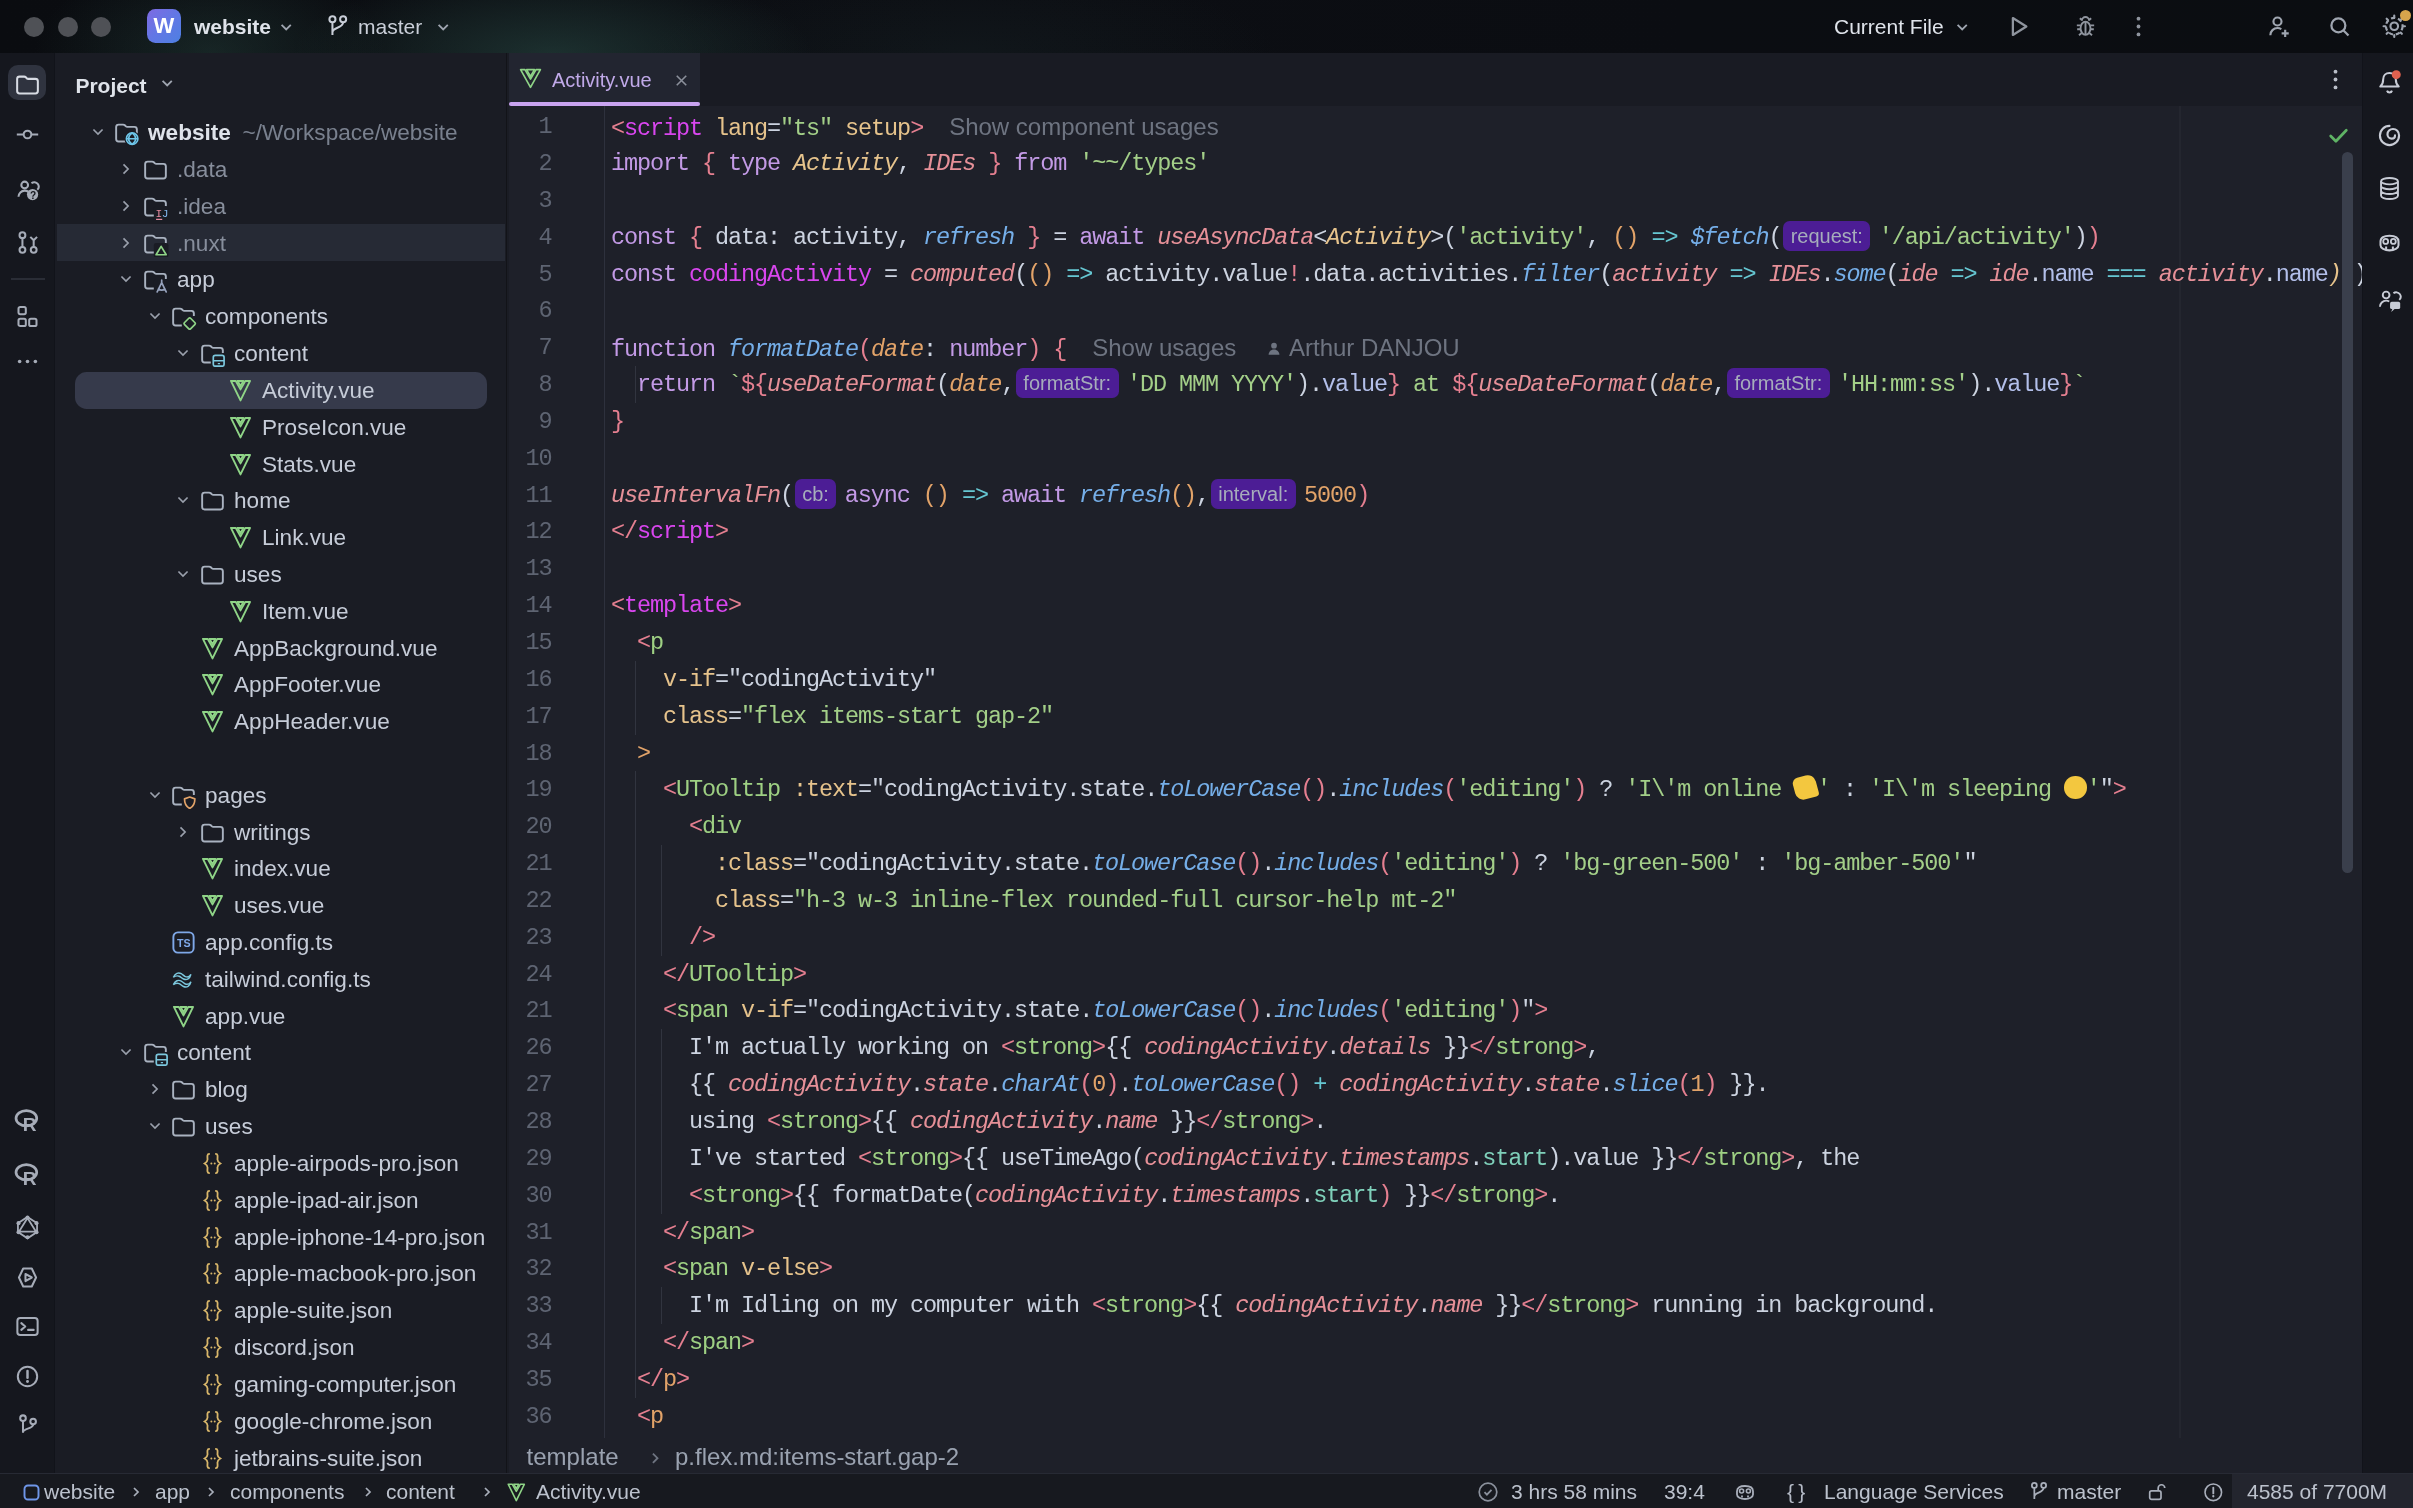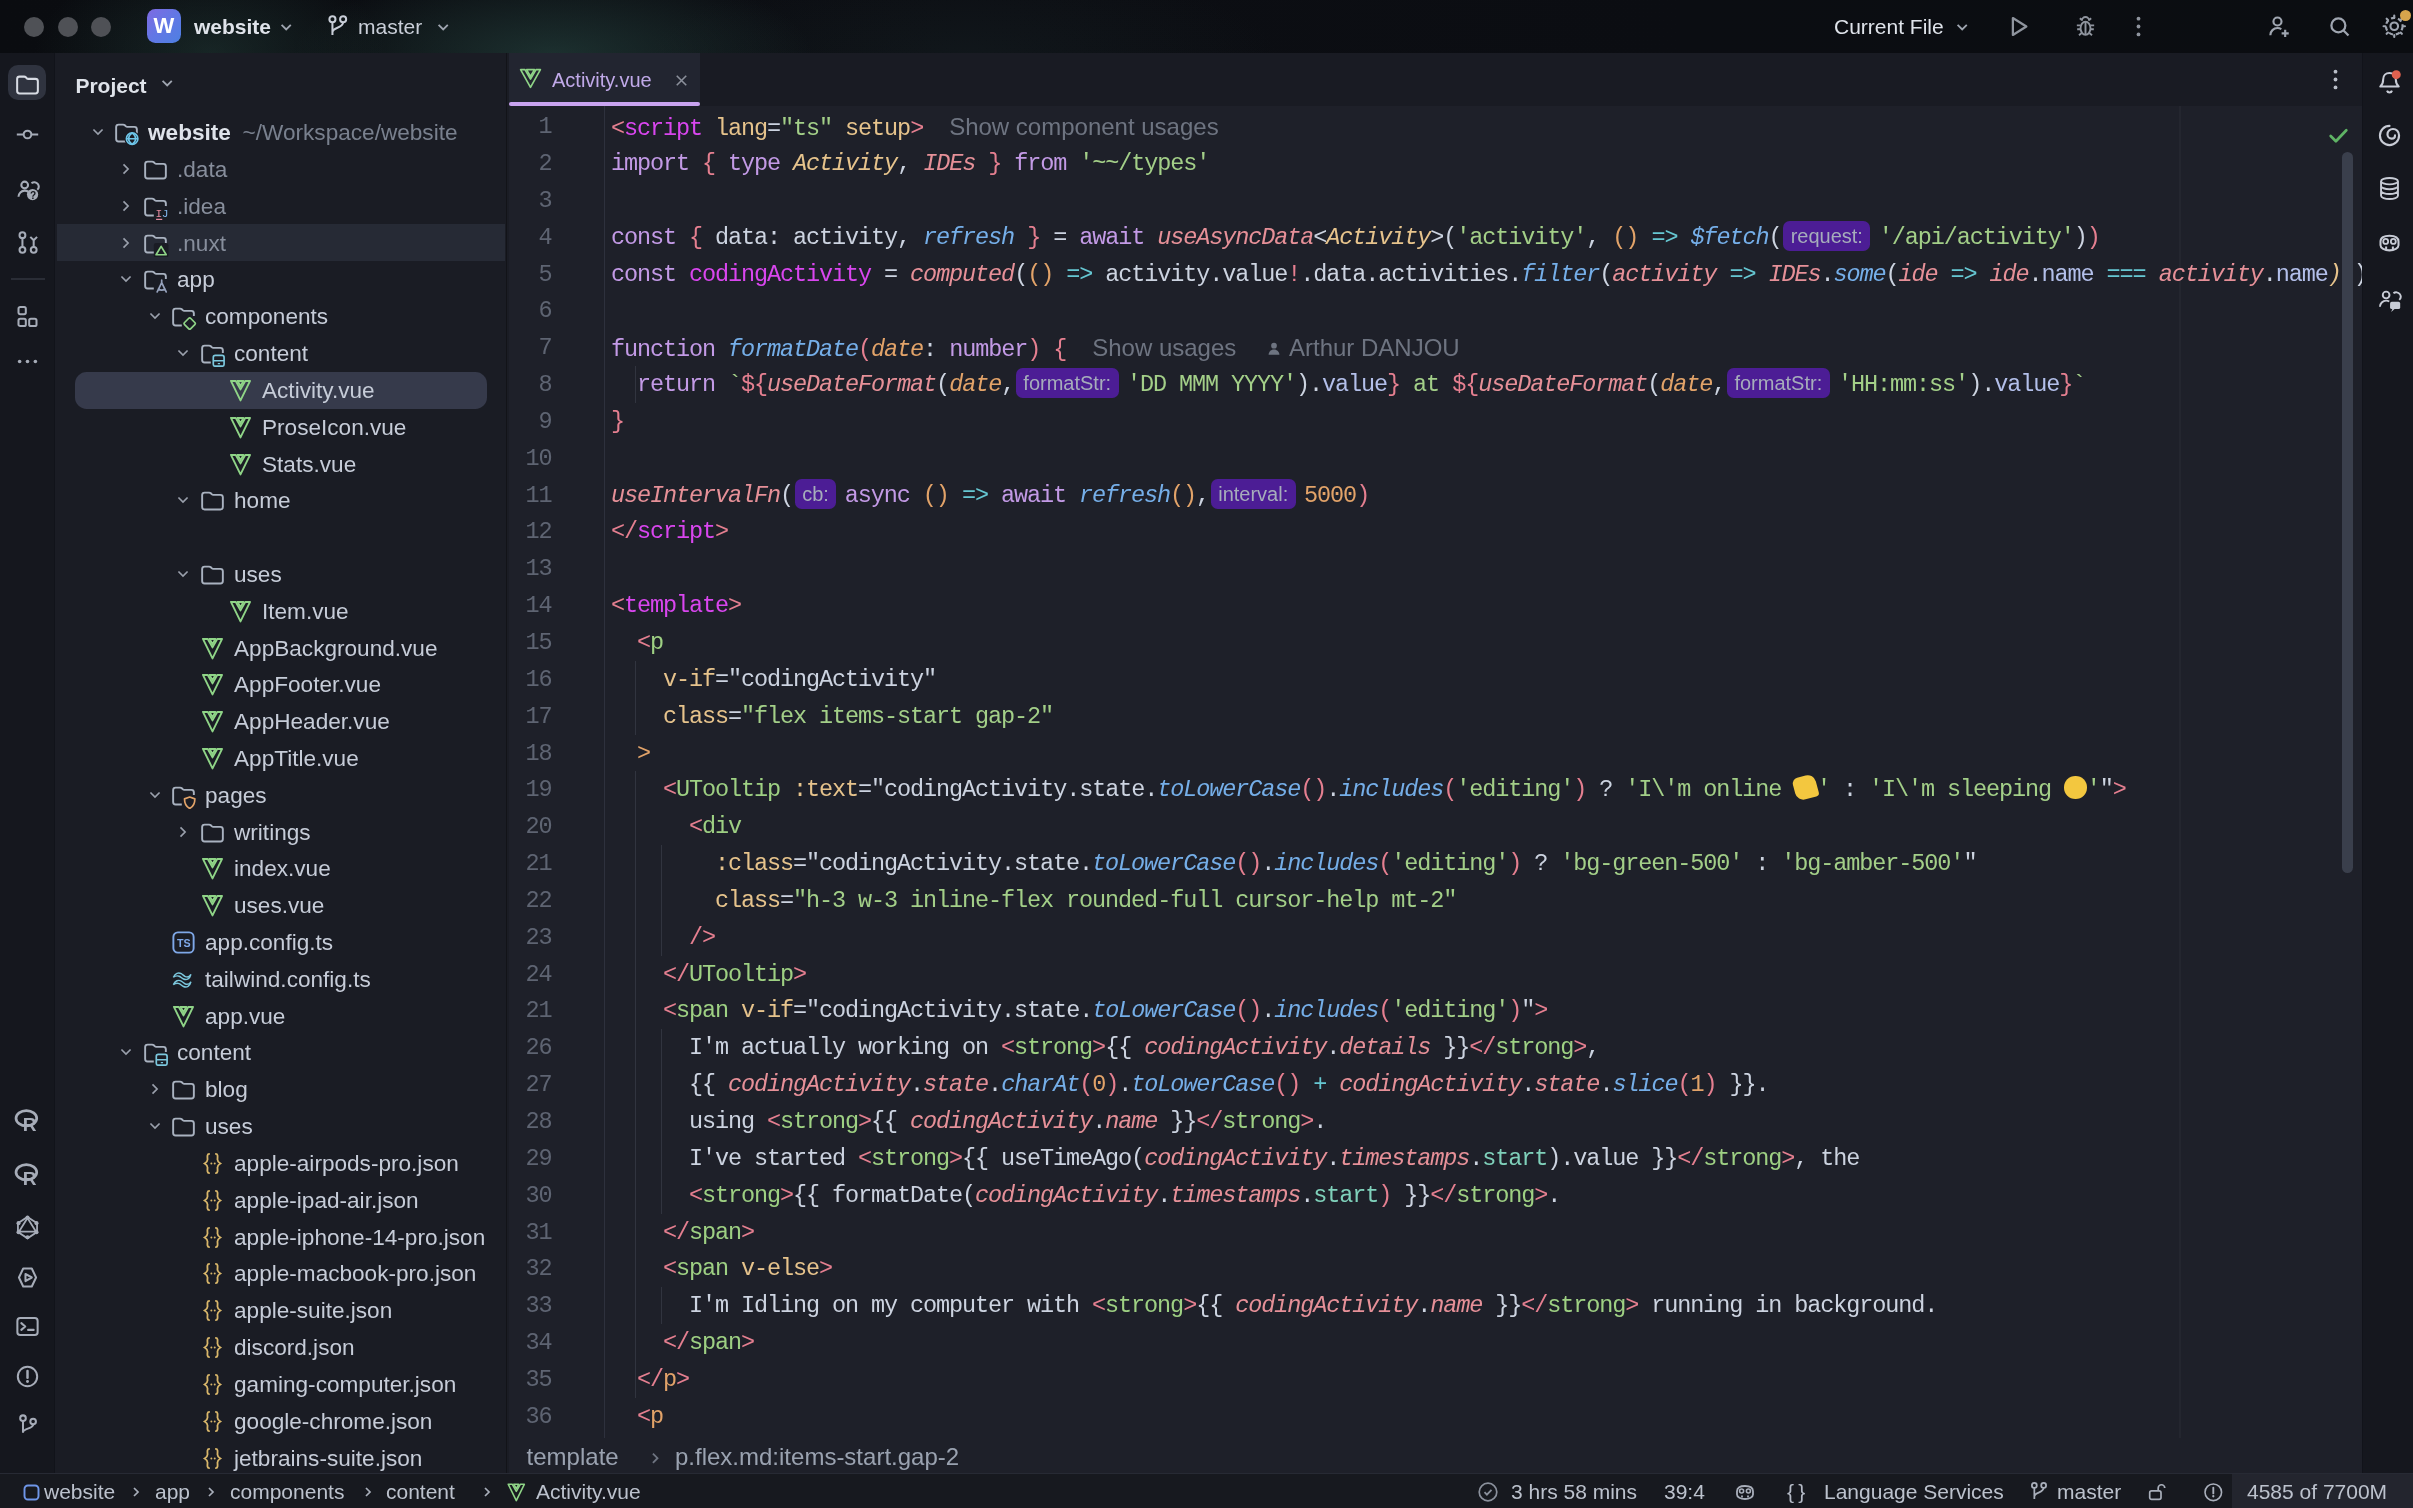--- a/index.html
+++ b/index.html
@@ -301,20 +301,27 @@
       </div>
 <div class="trow" style="left:0;top:429px;width:450px">
         <svg style="position:absolute;left:116px;top:8.4px;width:20px;height:20px" viewBox="0 0 24 24">
           <path d="M6.5 9l5.5 5.5L17.5 9" stroke="#9aa0ac" stroke-width="2" fill="none"></path>
         </svg>
         <svg style="position:absolute;left:142px;top:5px;width:27px;height:27px" viewBox="0 0 24 24" fill="none">
           <path d="M2.8 7.2c0-1.2 1-2.2 2.2-2.2h4c.6 0 1.1.2 1.5.6l1 1c.3.3.7.4 1.1.4H19c1.2 0 2.2 1 2.2 2.2v8.6c0 1.2-1 2.2-2.2 2.2H5c-1.2 0-2.2-1-2.2-2.2z" stroke="#a9b2c0" stroke-width="1.7"></path>
         </svg>
         <span style="position:absolute;left:177px;top:0">home</span>
       </div>
+<div class="trow" style="left:0;top:466px;width:450px">
+        <svg style="position:absolute;left:170px;top:5px;width:27px;height:27px" viewBox="0 0 24 24" fill="none">
+          <path d="M3.5 3.5h4.3L12 11l4.2-7.5h4.3L12 20.8z" stroke="#8fd487" stroke-width="1.7" stroke-linejoin="round"></path>
+          <path d="M9.4 3.5h5.2L12 8.1z" stroke="#8fd487" stroke-width="1.7" stroke-linejoin="round"></path>
+        </svg>
+        <span style="position:absolute;left:205px;top:0">Link.vue</span>
+      </div>
 <div class="trow" style="left:0;top:503px;width:450px">
         <svg style="position:absolute;left:116px;top:8.4px;width:20px;height:20px" viewBox="0 0 24 24">
           <path d="M6.5 9l5.5 5.5L17.5 9" stroke="#9aa0ac" stroke-width="2" fill="none"></path>
         </svg>
         <svg style="position:absolute;left:142px;top:5px;width:27px;height:27px" viewBox="0 0 24 24" fill="none">
           <path d="M2.8 7.2c0-1.2 1-2.2 2.2-2.2h4c.6 0 1.1.2 1.5.6l1 1c.3.3.7.4 1.1.4H19c1.2 0 2.2 1 2.2 2.2v8.6c0 1.2-1 2.2-2.2 2.2H5c-1.2 0-2.2-1-2.2-2.2z" stroke="#a9b2c0" stroke-width="1.7"></path>
         </svg>
         <span style="position:absolute;left:177px;top:0">uses</span>
       </div>
 <div class="trow" style="left:0;top:540px;width:450px">
@@ -337,27 +344,20 @@
           <path d="M9.4 3.5h5.2L12 8.1z" stroke="#8fd487" stroke-width="1.7" stroke-linejoin="round"></path>
         </svg>
         <span style="position:absolute;left:177px;top:0">AppFooter.vue</span>
       </div>
 <div class="trow" style="left:0;top:650px;width:450px">
         <svg style="position:absolute;left:142px;top:5px;width:27px;height:27px" viewBox="0 0 24 24" fill="none">
           <path d="M3.5 3.5h4.3L12 11l4.2-7.5h4.3L12 20.8z" stroke="#8fd487" stroke-width="1.7" stroke-linejoin="round"></path>
           <path d="M9.4 3.5h5.2L12 8.1z" stroke="#8fd487" stroke-width="1.7" stroke-linejoin="round"></path>
         </svg>
         <span style="position:absolute;left:177px;top:0">AppHeader.vue</span>
-      </div>
-<div class="trow" style="left:0;top:687px;width:450px">
-        <svg style="position:absolute;left:142px;top:5px;width:27px;height:27px" viewBox="0 0 24 24" fill="none">
-          <path d="M3.5 3.5h4.3L12 11l4.2-7.5h4.3L12 20.8z" stroke="#8fd487" stroke-width="1.7" stroke-linejoin="round"></path>
-          <path d="M9.4 3.5h5.2L12 8.1z" stroke="#8fd487" stroke-width="1.7" stroke-linejoin="round"></path>
-        </svg>
-        <span style="position:absolute;left:177px;top:0">AppTitle.vue</span>
       </div>
 <div class="trow" style="left:0;top:724px;width:450px">
         <svg style="position:absolute;left:88px;top:8.4px;width:20px;height:20px" viewBox="0 0 24 24">
           <path d="M6.5 9l5.5 5.5L17.5 9" stroke="#9aa0ac" stroke-width="2" fill="none"></path>
         </svg>
         <svg style="position:absolute;left:113px;top:5px;width:27px;height:27px" viewBox="0 0 24 24" fill="none">
           <path d="M2.8 7.2c0-1.2 1-2.2 2.2-2.2h4c.6 0 1.1.2 1.5.6l1 1c.3.3.7.4 1.1.4H19c1.2 0 2.2 1 2.2 2.2v8.6c0 1.2-1 2.2-2.2 2.2H5c-1.2 0-2.2-1-2.2-2.2z" stroke="#a9b2c0" stroke-width="1.7"></path>
           <rect x="10.5" y="11.5" width="13.5" height="13.5" rx="2" fill="#1a1c24"></rect>
           <path d="M17.5 13.4l4.6 1.6c0 3.9-1.6 6.9-4.6 8.5-3-1.6-4.6-4.6-4.6-8.5z" stroke="#e2a369" stroke-width="1.5" stroke-linejoin="round"></path>
         </svg>

